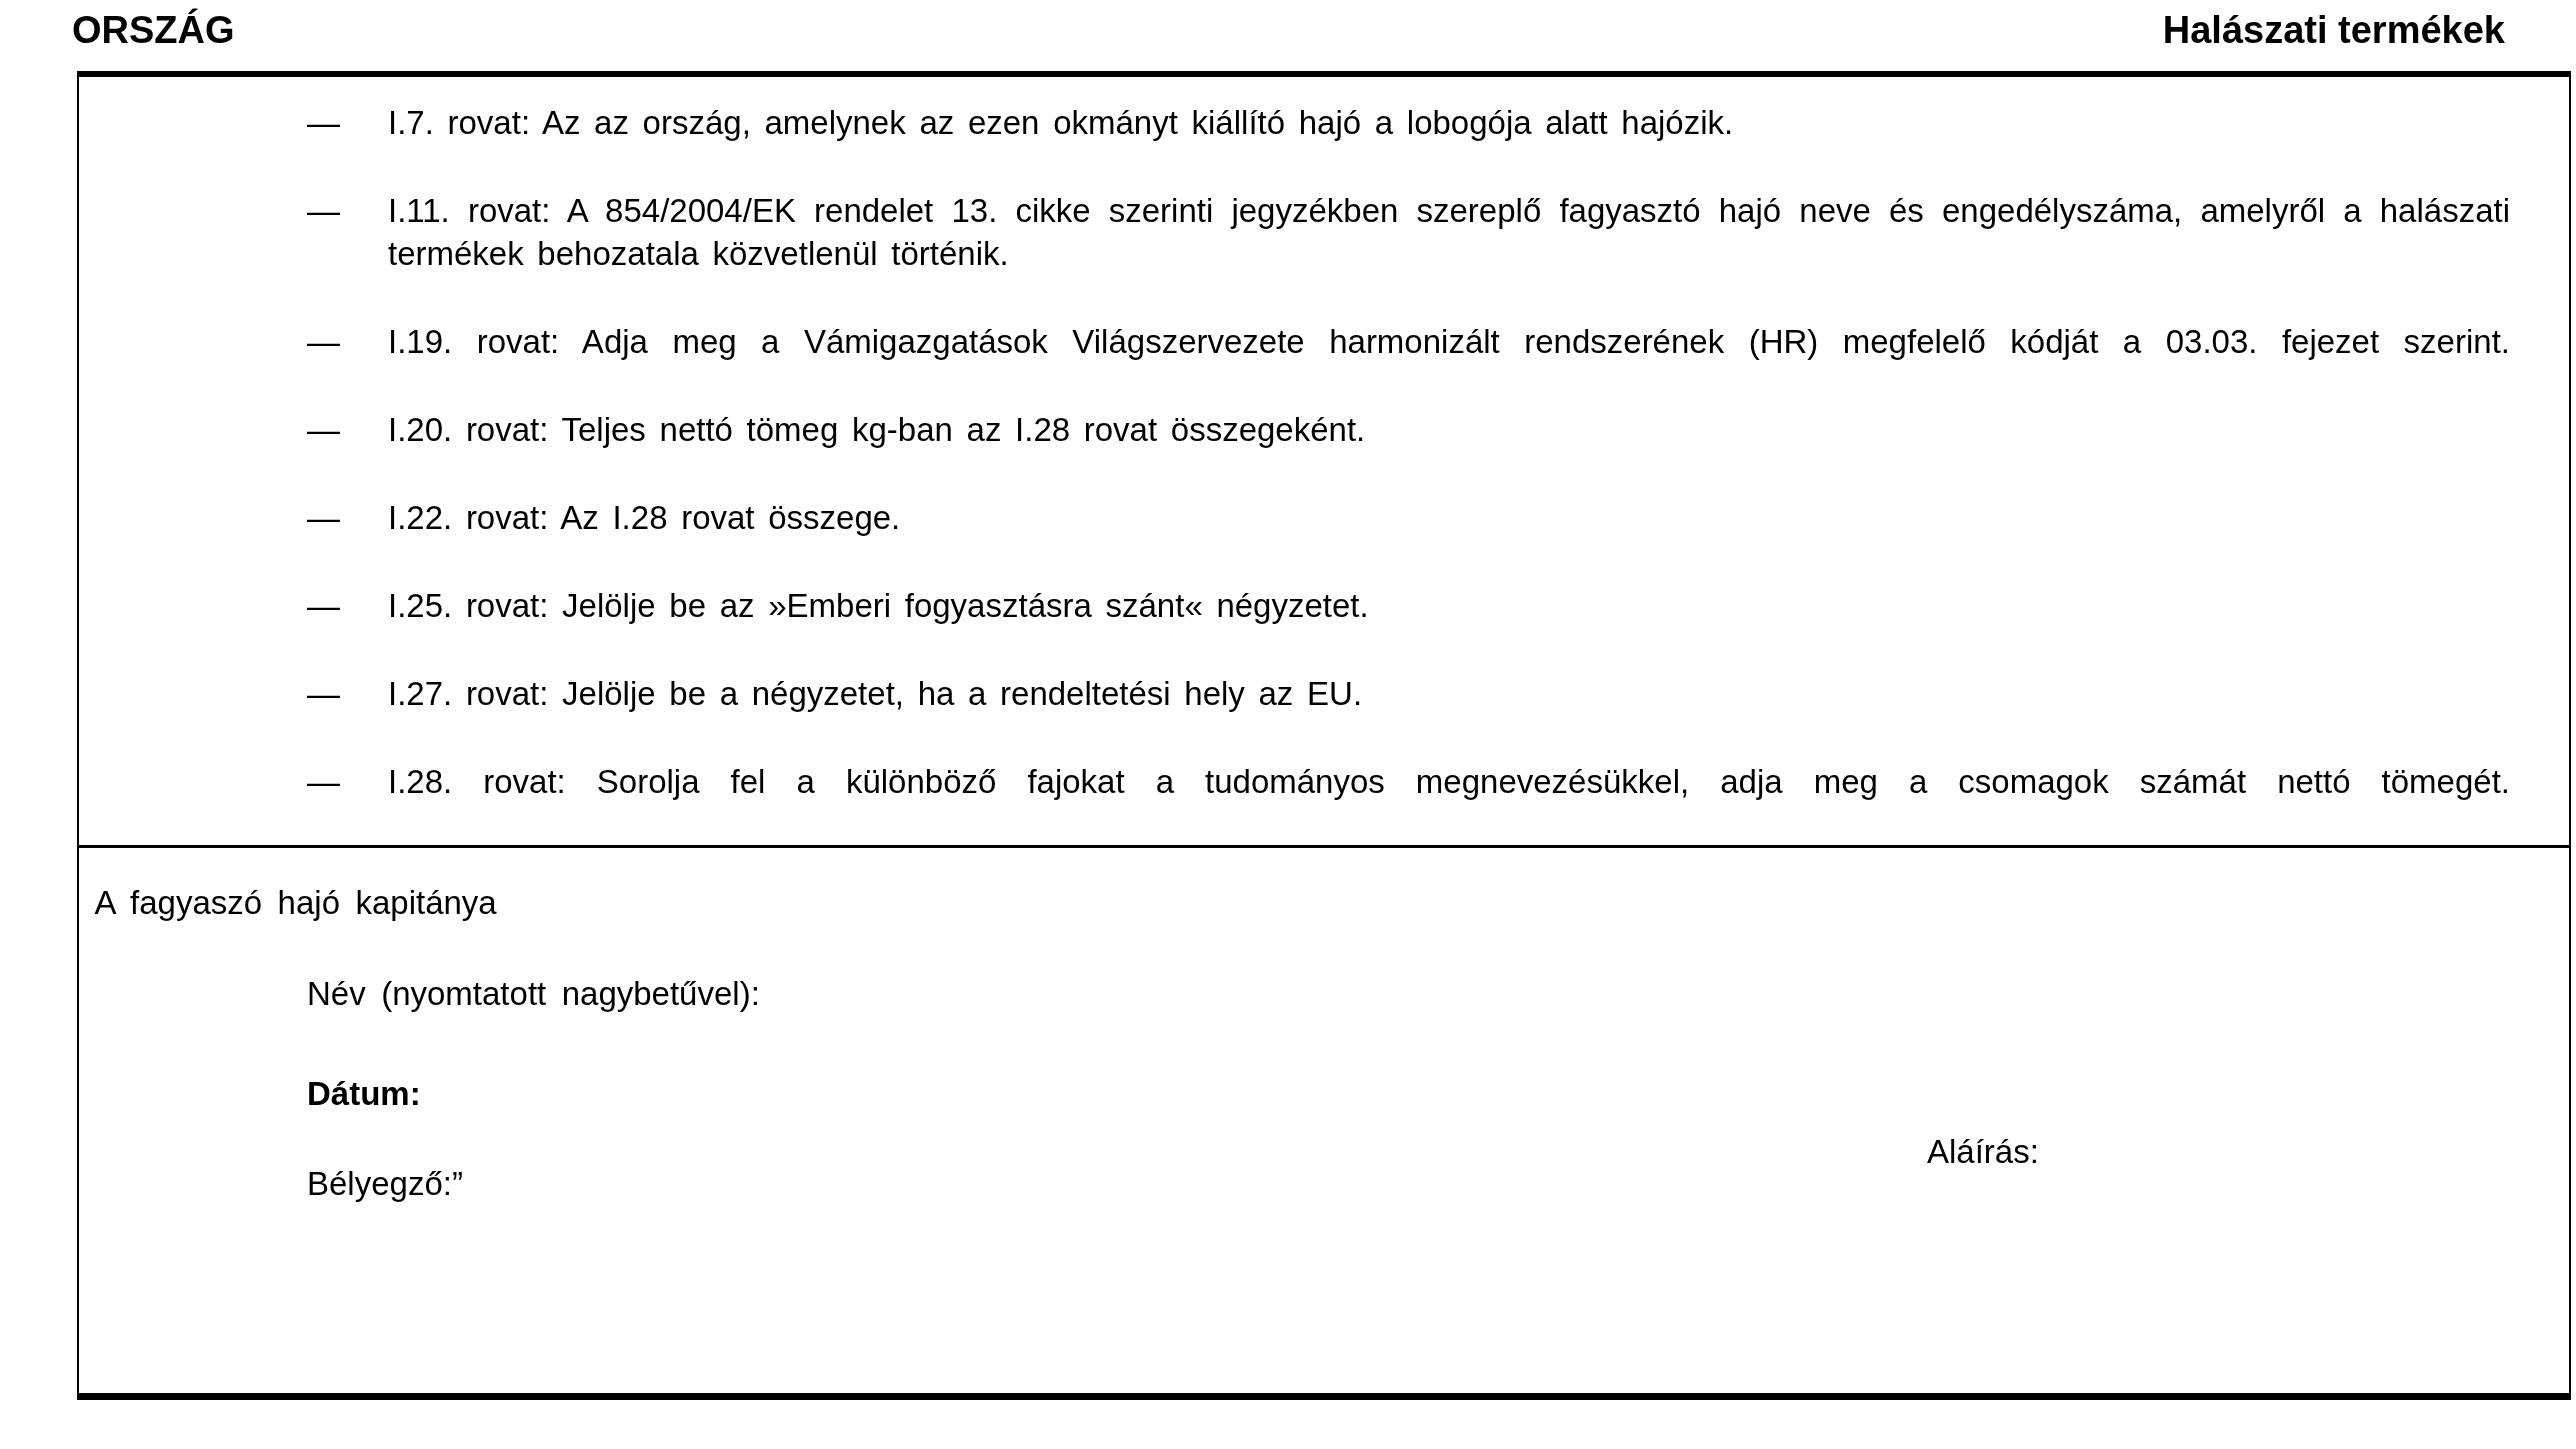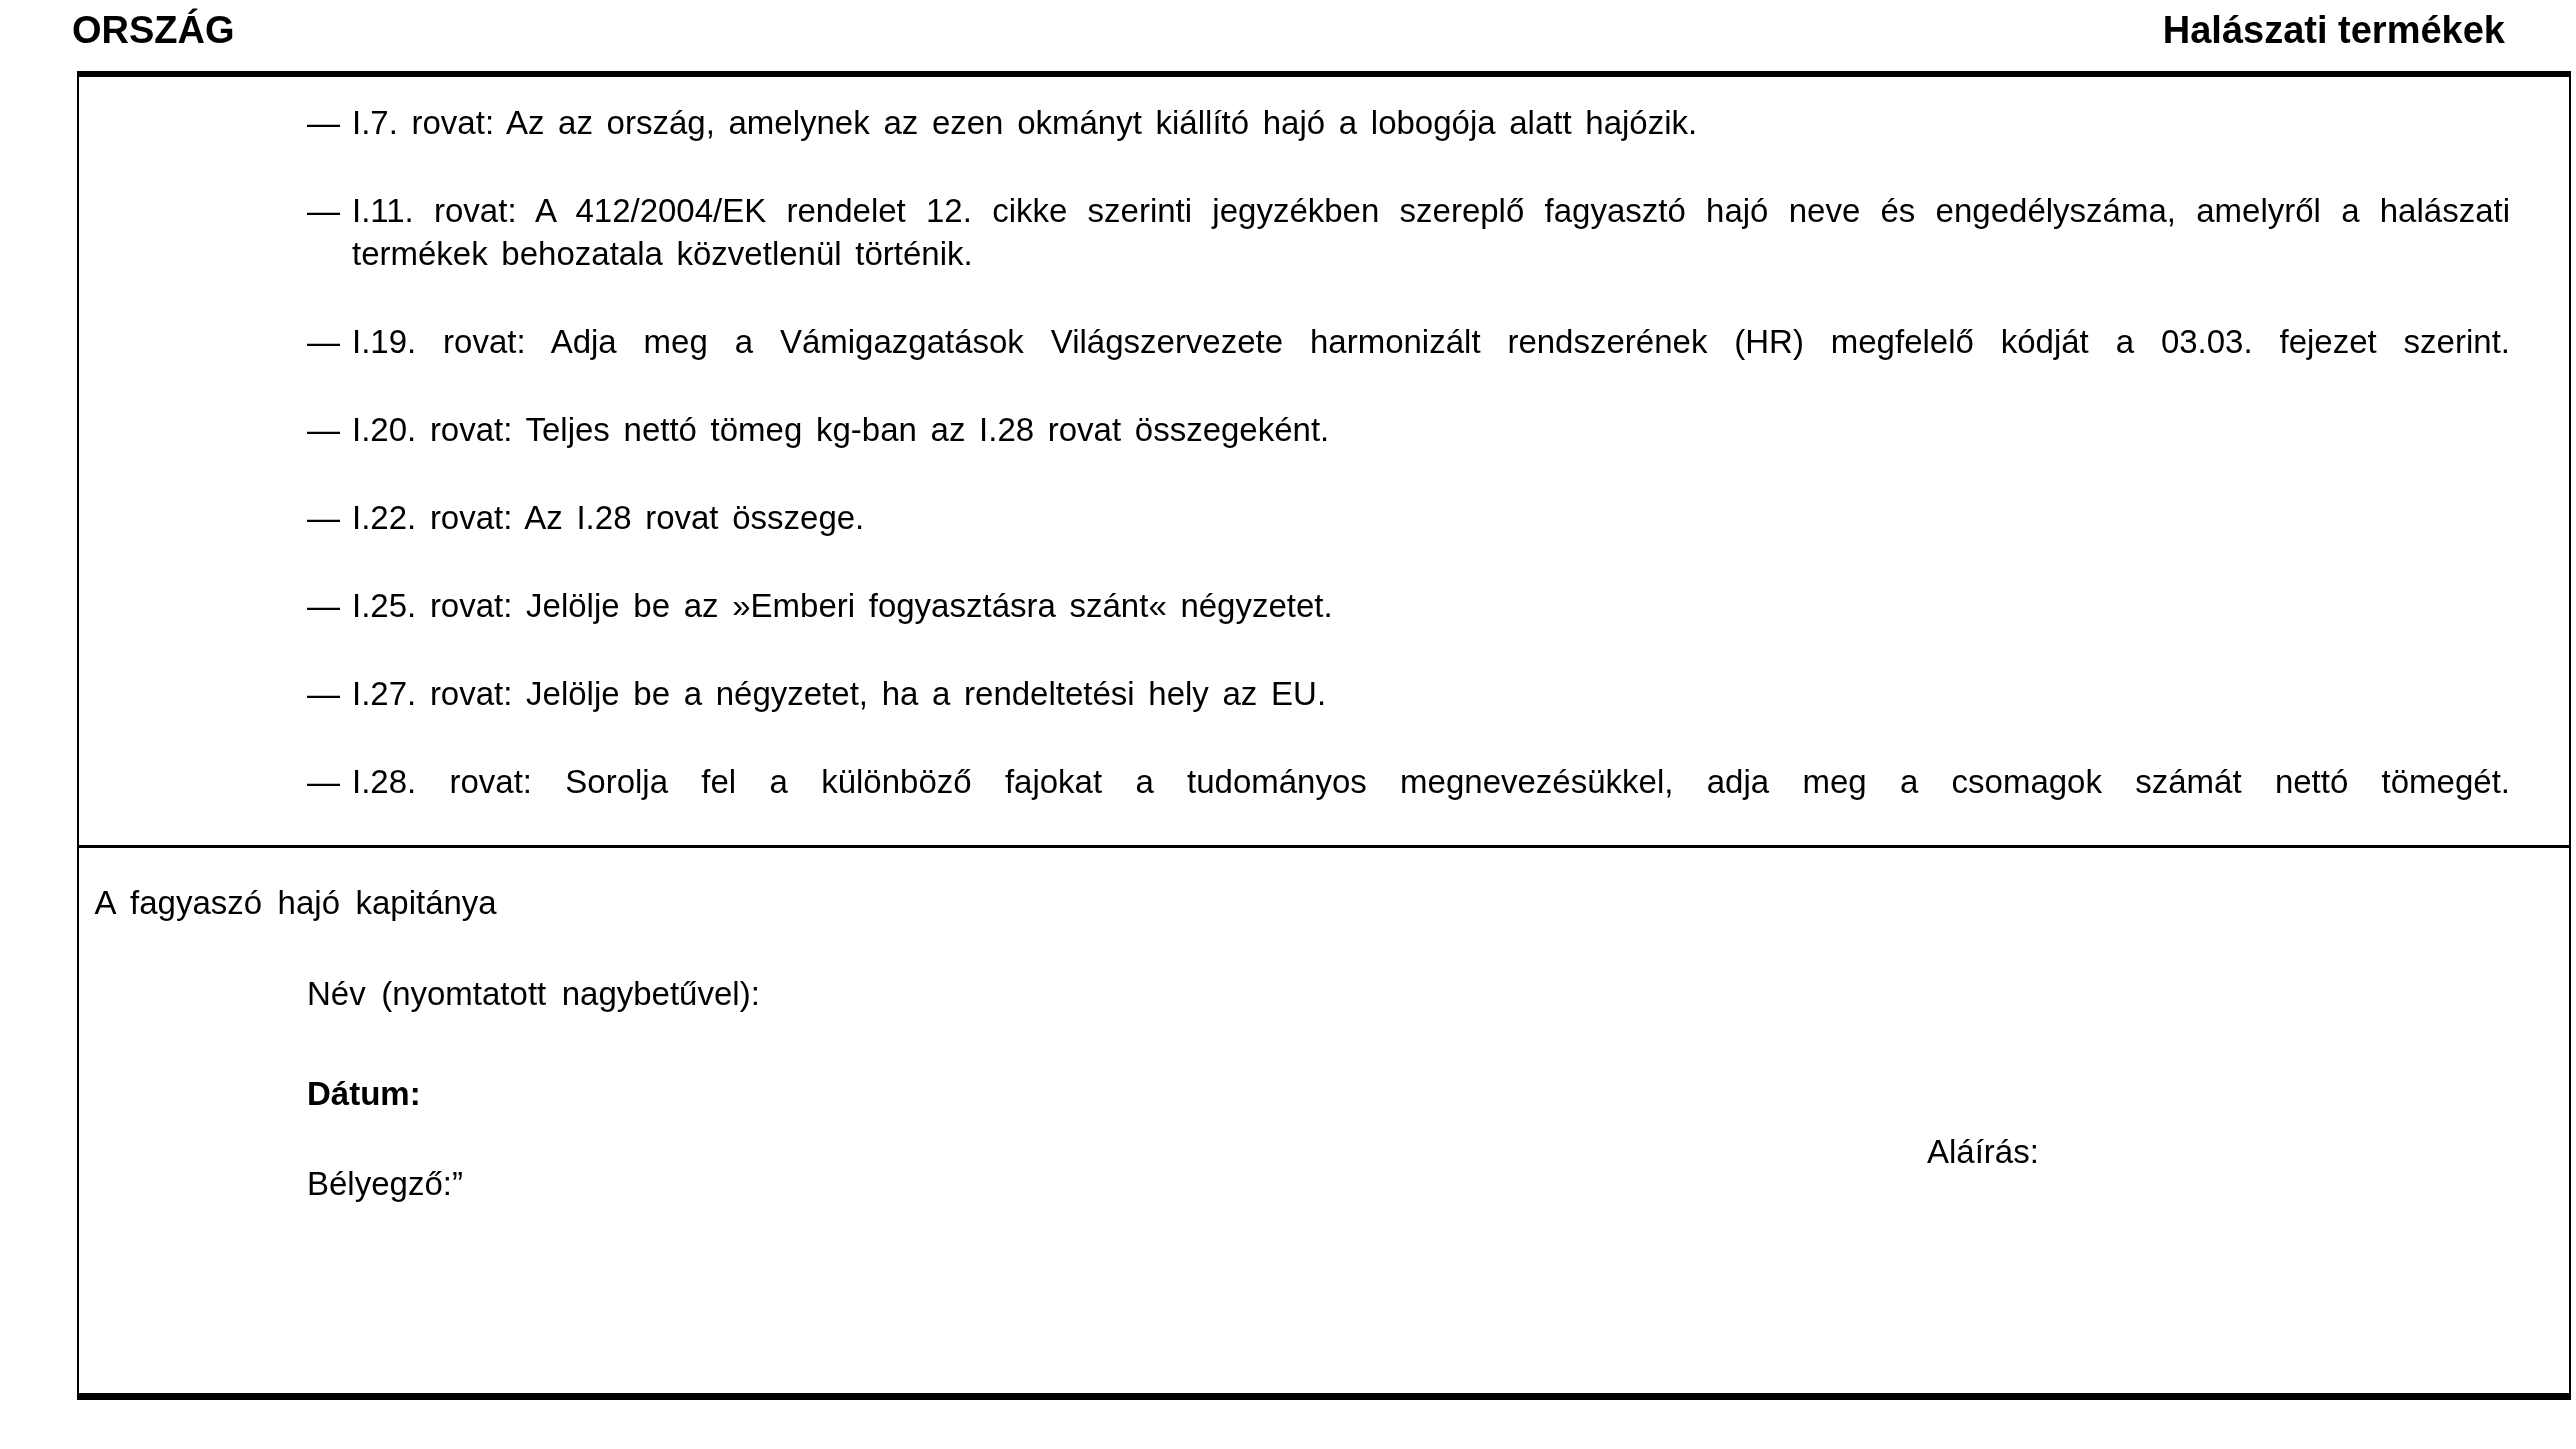--- a/index.html
+++ b/index.html
@@ -36,21 +36,21 @@
     background: #ffffff;
   }
   .instructions {
     padding: 23.6px 59px 0 228px;
     font-size: 33px;
     line-height: 43px;
     word-spacing: 4.5px;
   }
   .bullet { display: flex; margin-bottom: 45px; }
   .bullet .dash { width: 45px; flex-shrink: 0; }
-  .bullet .text { flex: 1; text-align: justify; }
+  .bullet .text { flex: 1; text-align: justify; margin-left: 36px; }
   .bullet .text.full-line { text-align-last: justify; }
   .divider {
     position: absolute;
     left: 0; right: 0; top: 768px;
     border-top: 3.6px solid #000;
   }
   .label {
     position: absolute;
     font-size: 33px;
     line-height: 40px;
@@ -76,21 +76,21 @@
   <div class="box">
 
     <div class="instructions" id="instructions-list">
   <div class="bullet">
     <span class="dash">—</span>
     <span class="text">I.7. rovat: Az az ország, amelynek az ezen okmányt kiállító hajó a lobogója alatt hajózik.</span>
   </div>
 
   <div class="bullet">
     <span class="dash">—</span>
-    <span class="text">I.11. rovat: A 412/2004/EK rendelet 12. cikke szerinti jegyzékben szereplő fagyasztó hajó neve és engedélyszáma, amelyről a halászati termékek behozatala közvetlenül történik.</span>
+    <span class="text">I.11. rovat: A 854/2004/EK rendelet 13. cikke szerinti jegyzékben szereplő fagyasztó hajó neve és engedélyszáma, amelyről a halászati termékek behozatala közvetlenül történik.</span>
   </div>
 
   <div class="bullet">
     <span class="dash">—</span>
     <span class="text full-line">I.19. rovat: Adja meg a Vámigazgatások Világszervezete harmonizált rendszerének (HR) megfelelő kódját a 03.03. fejezet szerint.</span>
   </div>
 
   <div class="bullet">
     <span class="dash">—</span>
     <span class="text">I.20. rovat: Teljes nettó tömeg kg-ban az I.28 rovat összegeként.</span>

